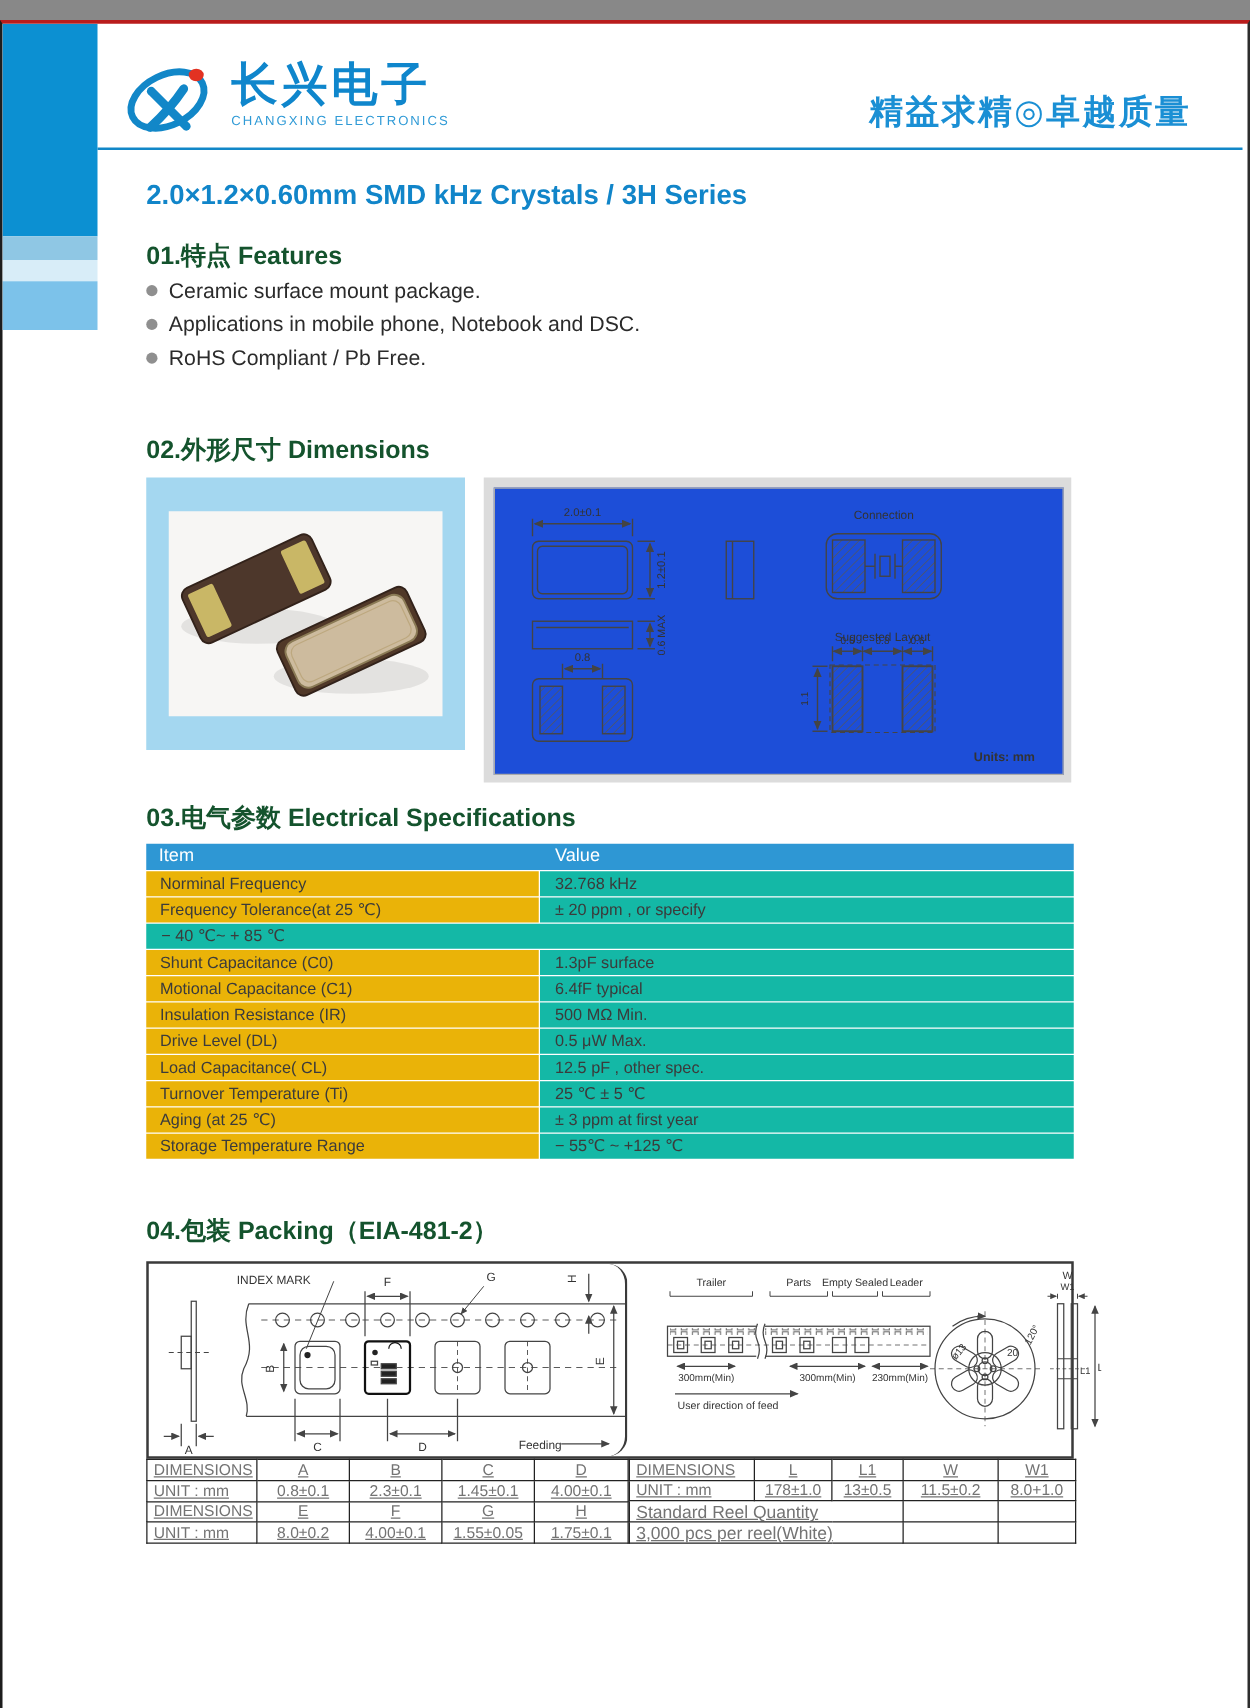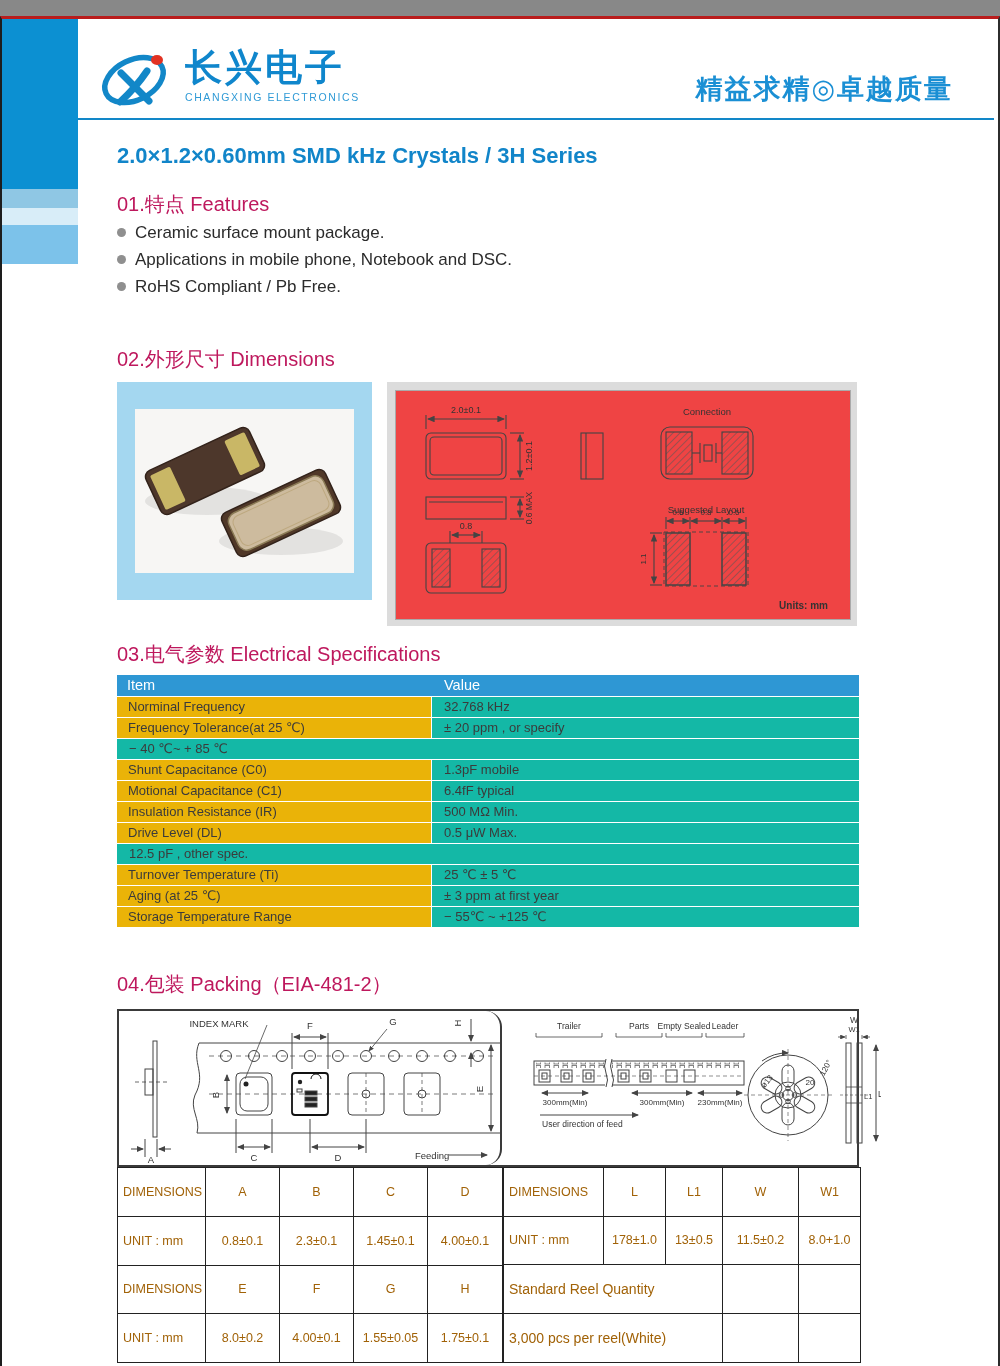--- a/index.html
+++ b/index.html
@@ -15,48 +15,48 @@
   .leftbar .seg{width:100%;}
   
   .logo-wrap{position:absolute;left:95px;top:28px;display:flex;align-items:flex-start;}
   .logo-text{margin-left:10px;}
   .logo-cn{font-size:37px;font-weight:bold;color:#0f86cc;line-height:42px;letter-spacing:3px;}
   .logo-en{font-size:10.5px;color:#2f9ad6;letter-spacing:1.6px;margin-top:2px;}
   .tagline{position:absolute;right:45px;top:52px;font-size:27px;color:#1a8fd4;font-weight:bold;letter-spacing:2px;}
   .header-rule{position:absolute;left:76px;top:99px;width:916px;height:2px;background:#1287c8;}
   
   .doc-title{position:absolute;left:115px;top:124px;font-size:22px;font-weight:bold;color:#1185c9;}
-  .sec-heading{position:absolute;left:115px;font-size:20px;font-weight:normal;color:#be185d;}
+  .sec-heading{position:absolute;left:115px;font-size:20px;font-weight:bold;color:#14532d;}
   
   .features{position:absolute;left:115px;top:200px;}
   .feat-row{display:flex;align-items:center;height:27px;}
   .dot{width:9px;height:9px;border-radius:50%;background:#8f8f8f;margin-right:9px;flex:0 0 auto;}
   .feat-text{font-size:17px;color:#2b2b2b;}
   
   .photo-panel{position:absolute;left:115px;top:363px;width:255px;height:218px;background:#a4d7f0;}
   .photo-inner{position:absolute;left:18px;top:27px;width:219px;height:164px;background:#f7f6f4;}
   .draw-panel{position:absolute;left:385px;top:363px;width:470px;height:244px;background:#dcdcdc;}
-  .draw-inner{position:absolute;left:8px;top:8px;width:454px;height:228px;background:#ef4444;border:1px solid #aaa;}
+  .draw-inner{position:absolute;left:8px;top:8px;width:454px;height:228px;background:#1d4ed8;border:1px solid #aaa;}
   svg text{font-family:"Liberation Sans","DejaVu Sans",sans-serif;fill:#333;}
   
   .spec-table{position:absolute;left:115px;top:656px;width:742px;}
   .spec-header{display:flex;background:#2e97d4;color:#fff;height:21px;line-height:21px;font-size:14.5px;}
   .spec-header .c1{width:315px;padding-left:10px;box-sizing:border-box;}
   .spec-header .c2{flex:1;padding-left:12px;}
   .spec-row{display:flex;height:20px;line-height:20px;margin-top:1px;font-size:13px;color:#3b3b3b;}
   .spec-row .c1{width:314px;background:#eab308;padding-left:11px;box-sizing:border-box;margin-right:1px;}
   .spec-row .c2{flex:1;background:#14b8a6;padding-left:12px;}
   
   .pack-fig{position:absolute;left:115px;top:990px;width:742px;height:158px;border:2px solid #3a3a3a;box-sizing:border-box;background:#fff;display:flex;}
   .pack-left{width:385px;height:100%;border-right:2px solid #3a3a3a;box-sizing:border-box;border-radius:16px;}
   .pack-right{flex:1;height:100%;padding-left:24px;}
   
   .pack-tables{position:absolute;left:115px;top:1148px;display:flex;}
   table.dimtab{border-collapse:collapse;table-layout:fixed;}
-  table.dimtab td{border:1.5px solid #222;font-size:12.5px;color:#a16207;height:15.5px;text-align:center;padding:16px 2px;white-space:nowrap;overflow:hidden;}
+  table.dimtab td{border:1.5px solid #222;font-size:12.5px;color:#737373;height:15.5px;text-align:center;padding:0 2px;white-space:nowrap;overflow:hidden;text-decoration:underline;}
   table.dimtab td.lab{text-align:left;padding-left:5px;}
   
   .bottom-rule{position:absolute;left:0;bottom:2px;width:100%;height:2px;background:#3c3c3c;}
 </style>
 </head>
 <body>
 
 <div id="page">
 
   <div class="leftbar">
@@ -211,35 +211,36 @@
       </div>
     <div class="spec-row">
         <div class="c1">Frequency Tolerance(at 25 ℃)</div>
         <div class="c2">± 20 ppm , or specify</div>
       </div>
     <div class="spec-row">
         <div class="c2">− 40 ℃~ + 85 ℃</div>
       </div>
     <div class="spec-row">
         <div class="c1">Shunt Capacitance (C0)</div>
-        <div class="c2">1.3pF mobile</div>
+        <div class="c2">1.3pF surface</div>
       </div>
     <div class="spec-row">
         <div class="c1">Motional Capacitance (C1)</div>
         <div class="c2">6.4fF typical</div>
       </div>
     <div class="spec-row">
         <div class="c1">Insulation Resistance (IR)</div>
         <div class="c2">500 MΩ Min.</div>
       </div>
     <div class="spec-row">
         <div class="c1">Drive Level (DL)</div>
         <div class="c2">0.5 μW Max.</div>
       </div>
     <div class="spec-row">
+        <div class="c1">Load Capacitance( CL)</div>
         <div class="c2">12.5 pF , other spec.</div>
       </div>
     <div class="spec-row">
         <div class="c1">Turnover Temperature (Ti)</div>
         <div class="c2">25 ℃ ± 5 ℃</div>
       </div>
     <div class="spec-row">
         <div class="c1">Aging (at 25 ℃)</div>
         <div class="c2">± 3 ppm at first year</div>
       </div>

